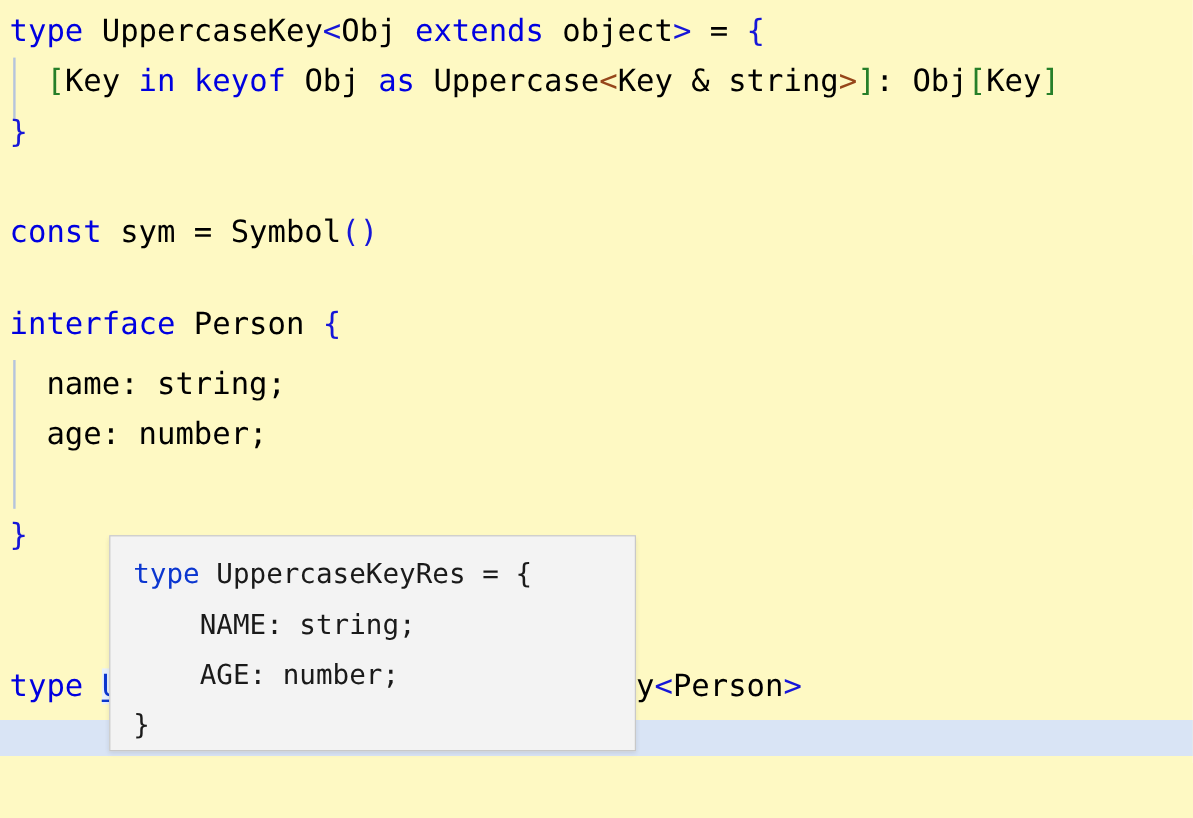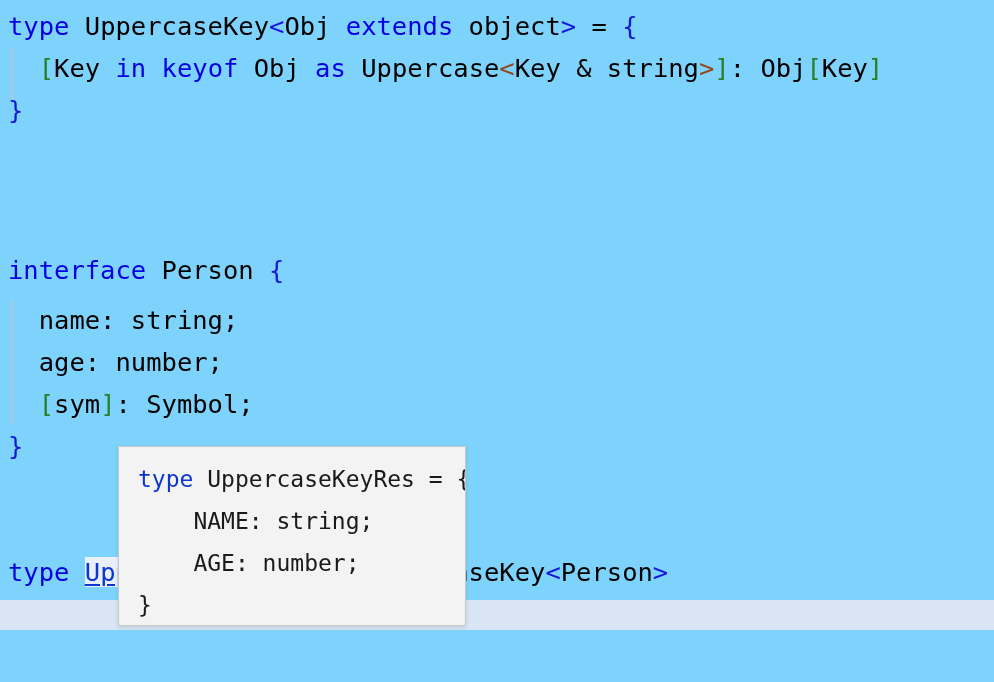--- a/index.html
+++ b/index.html
@@ -12,21 +12,21 @@
     width: 994px;
     height: 682px;
     overflow: hidden;
     font-family: "DejaVu Sans Mono", "Liberation Mono", monospace;
   }
 
   #editor {
     position: relative;
     width: 994px;
     height: 682px;
-    background: #7dd3fc;
+    background: #fef9c3;
   }
 
   
   .code-layer {
     position: absolute;
     left: 0;
     top: 0;
     width: 994px;
     height: 682px;
   }
@@ -70,28 +70,27 @@
     left: 0;
     width: 994px;
     background: #d9e4f5;
   }
 
   
   #hover-tooltip {
     position: absolute;
     left: 91px;
     top: 446px;
-    width: 348px;
+    width: 439px;
     height: 180px;
     background: #f3f3f3;
     border: 1px solid #c8c8c8;
     box-sizing: border-box;
     box-shadow: 0 2px 4px rgba(0,0,0,0.10);
     overflow: hidden;
-    margin-left: 27px;
   }
   .tip-line {
     position: absolute;
     left: 19px;
     height: 40px;
     line-height: 40px;
     white-space: pre;
     font-family: "DejaVu Sans Mono", "Liberation Mono", monospace;
     font-size: 23px;
     color: #1a1a1a;
@@ -108,25 +107,25 @@
   <div id="indent-guides">
       <div class="indent-guide" style="left: 11px; top: 48px; height: 52px;"></div>
       <div class="indent-guide" style="left: 11px; top: 300px; height: 124px;"></div>
     </div>
 
   <div class="code-layer" id="code-layer">
       <div class="code-line" style="top: 5px;"><span class="t-kw">type</span><span class="t-plain"> UppercaseKey</span><span class="t-angle">&lt;</span><span class="t-plain">Obj </span><span class="t-kw">extends</span><span class="t-plain"> object</span><span class="t-angle">&gt;</span><span class="t-plain"> = </span><span class="t-brace">{</span></div>
       <div class="code-line" style="top: 47px;"><span class="t-plain">  </span><span class="t-green">[</span><span class="t-plain">Key </span><span class="t-kw">in</span><span class="t-plain"> </span><span class="t-kw">keyof</span><span class="t-plain"> Obj </span><span class="t-kw">as</span><span class="t-plain"> Uppercase</span><span class="t-brown">&lt;</span><span class="t-plain">Key &amp; string</span><span class="t-brown">&gt;</span><span class="t-green">]</span><span class="t-plain">: Obj</span><span class="t-green">[</span><span class="t-plain">Key</span><span class="t-green">]</span></div>
       <div class="code-line" style="top: 89px;"><span class="t-brace">}</span></div>
       <div class="code-line" style="top: 131px;"></div>
+      <div class="code-line" style="top: 173px;"><span class="t-kw">const</span><span class="t-plain"> sym = Symbol</span><span class="t-brace">()</span></div>
       <div class="code-line" style="top: 215px;"></div>
       <div class="code-line" style="top: 249px;"><span class="t-kw">interface</span><span class="t-plain"> Person </span><span class="t-brace">{</span></div>
       <div class="code-line" style="top: 299px;"><span class="t-plain">  name: string;</span></div>
       <div class="code-line" style="top: 341px;"><span class="t-plain">  age: number;</span></div>
-      <div class="code-line" style="top: 383px;"><span class="t-plain">  </span><span class="t-green">[</span><span class="t-plain">sym</span><span class="t-green">]</span><span class="t-plain">: Symbol;</span></div>
       <div class="code-line" style="top: 425px;"><span class="t-brace">}</span></div>
       <div class="code-line" style="top: 467px;"></div>
       <div class="code-line" style="top: 509px;"></div>
       <div class="code-line" style="top: 551px;"><span class="t-kw">type</span><span class="t-plain"> </span><span class="t-link">UppercaseKeyRes</span><span class="t-plain"> = UppercaseKey</span><span class="t-angle">&lt;</span><span class="t-plain">Person</span><span class="t-angle">&gt;</span></div>
     </div>
 
   <div id="hover-tooltip">
     <div id="tooltip-lines">
         <div class="tip-line" style="top: 12px;"><span class="tip-kw">type</span><span> UppercaseKeyRes = {</span></div>
         <div class="tip-line" style="top: 54px;"><span>    NAME: string;</span></div>

